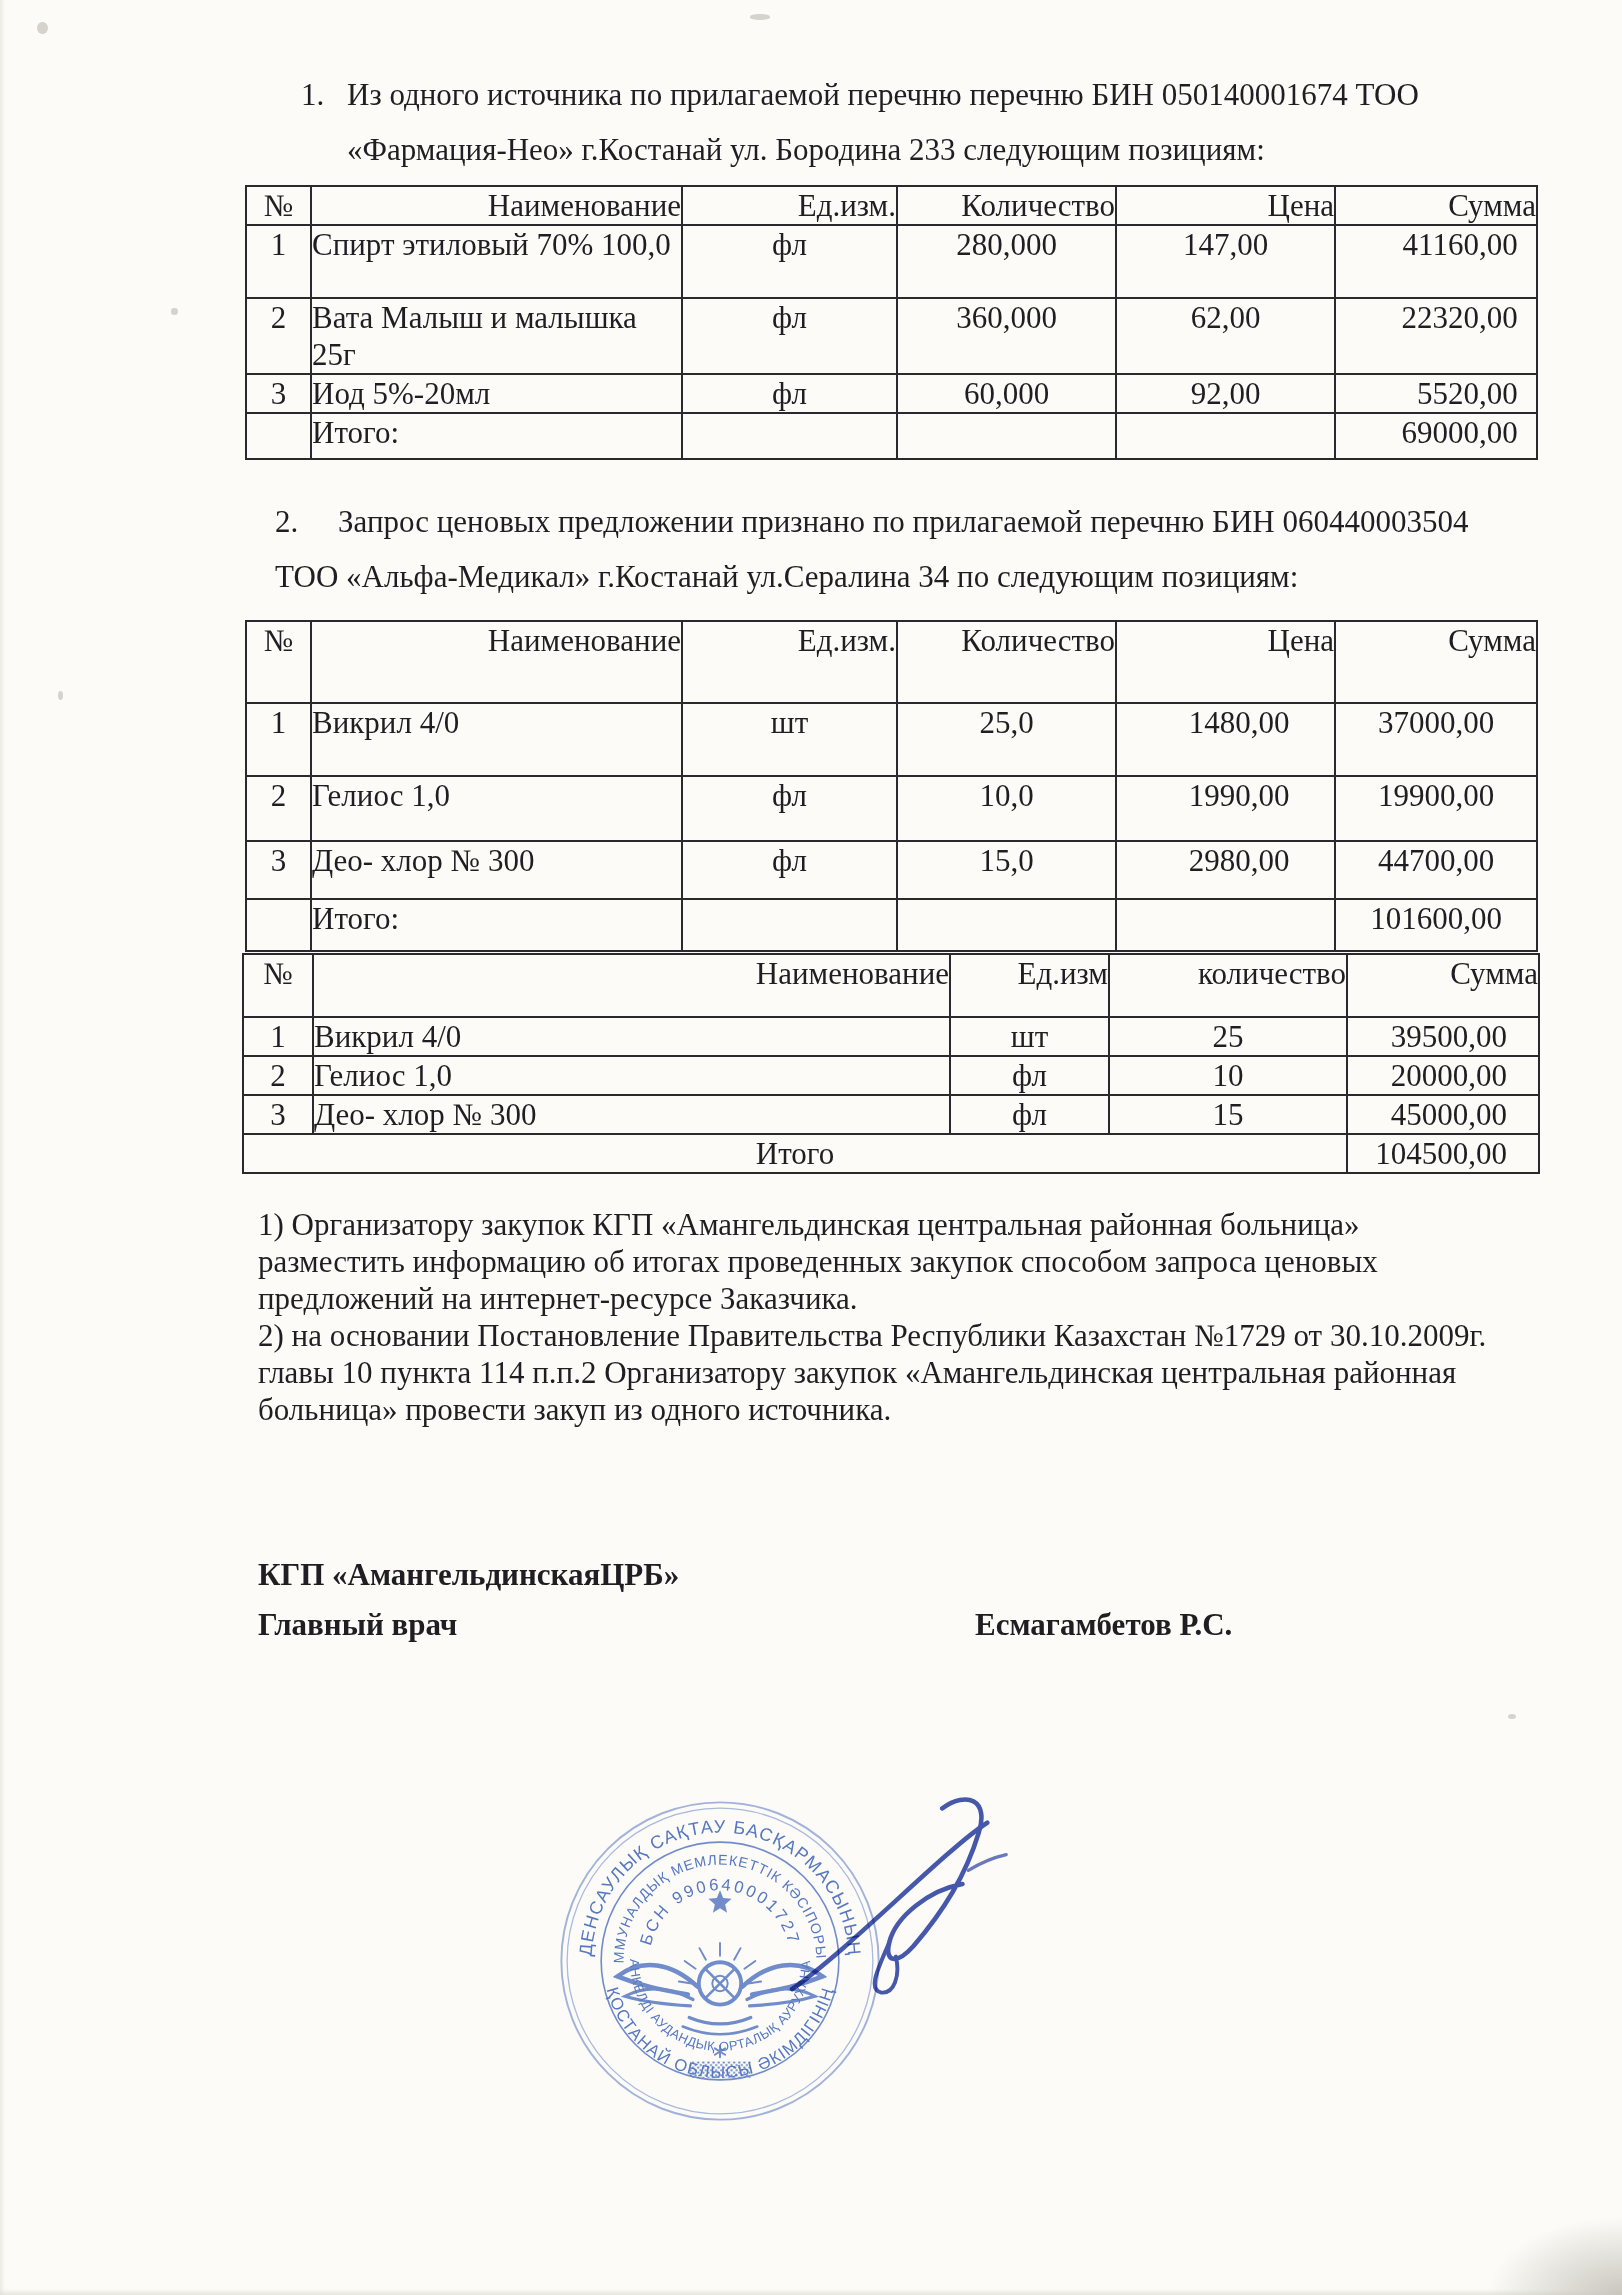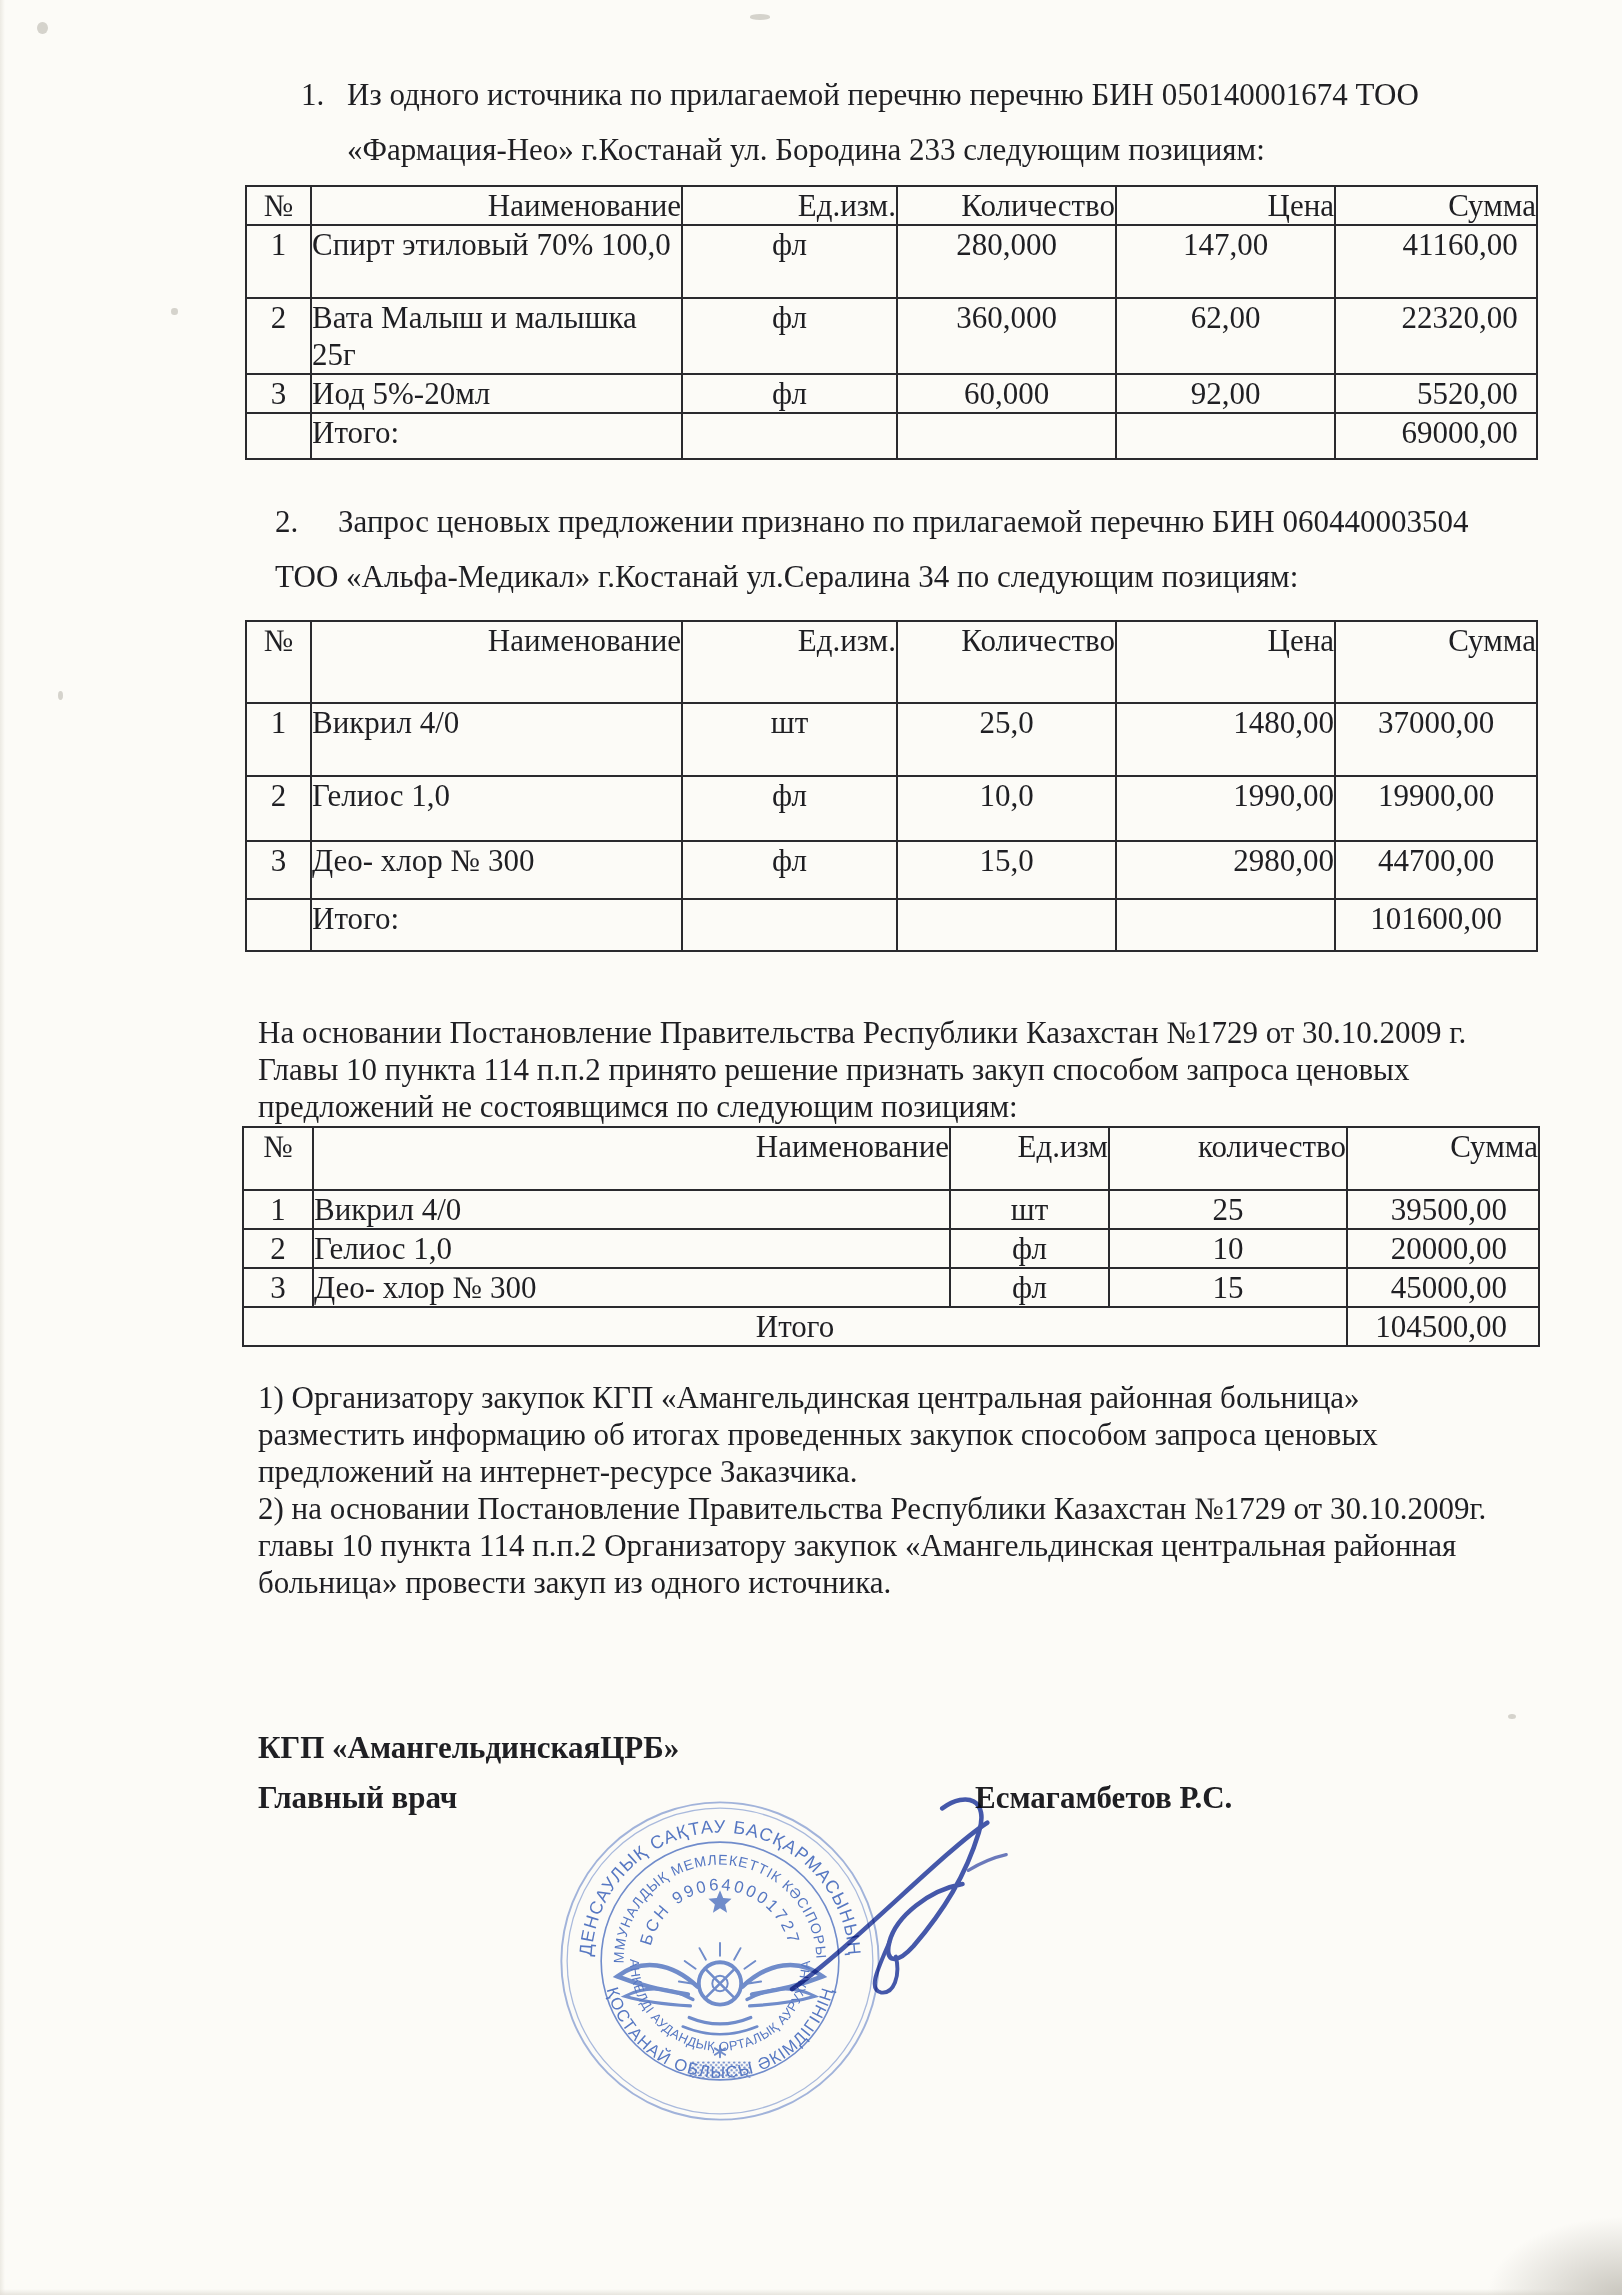--- a/index.html
+++ b/index.html
@@ -37,21 +37,21 @@
   .t1{margin:7.9px 0 0 245px;width:1292px;}
   .t2{margin:15.7px 0 0 245px;width:1292px;}
   .t3{margin:1.3px 0 0 242px;width:1296px;}
   .t1 th{font-weight:700;}
   th{text-align:right;padding-left:10.5px;}
   th.c-num,td.c-num{text-align:center;padding-left:0;}
   td.c-name{padding-left:9.2px;padding-right:13px;}
   td.c-unit,td.c-qty{text-align:center;}
   .t1 td.c-price{text-align:center;}
   .t1 td.c-sum{text-align:right;padding-right:18.3px;}
-  .t2 td.c-price{text-align:right;padding-left:27px;font-family:Liberation Serif, serif;}
+  .t2 td.c-price{text-align:center;padding-left:27px;font-family:Liberation Serif, serif;}
   .t2 td.c-sum{text-align:center;}
   .t3 td.c-sum{text-align:right;padding-right:31px;}
   td.total-label{font-weight:700;padding-left:9.2px;border-radius:7px;}
   td.total-value{font-weight:700;}
   .t3 td.total-label-center{font-weight:400;text-align:center;padding-left:0;}
   
   .t1 tr.hdr{height:38px;}  .t1 tr.r-tall{height:73px;} .t1 tr.r-short{height:37px;} .t1 tr.r-total{height:46px;}
   .t2 tr.hdr{height:82px;} .t2 tr.r1{height:73px;} .t2 tr.r2{height:65px;} .t2 tr.r3{height:58px;} .t2 tr.r-total{height:52px;}
   .t3 tr.hdr{height:63px;}  .t3 tr.r{height:38px;}   .t3 tr.r-total{height:25px;}
   
@@ -195,21 +195,20 @@
         <td class="c-num"></td>
         <td class="total-label">Итого:</td>
         <td></td>
         <td></td>
         <td></td>
         <td class="c-sum total-value">101600,00</td>
       </tr>
     </tbody>
   </table>
 
-  <div class="para para-tight para-basis">На основании Постановление Правительства Республики Казахстан №1729 от 30.10.2009 г. Главы 10 пункта 114 п.п.2 принято решение признать закуп способом запроса ценовых предложений не состоявщимся по следующим позициям:</div>
 
   <table class="t t3">
     <colgroup>
         <col style="width:70px">
         <col style="width:637px">
         <col style="width:159px">
         <col style="width:238px">
         <col style="width:192px">
       </colgroup>
     <thead>

